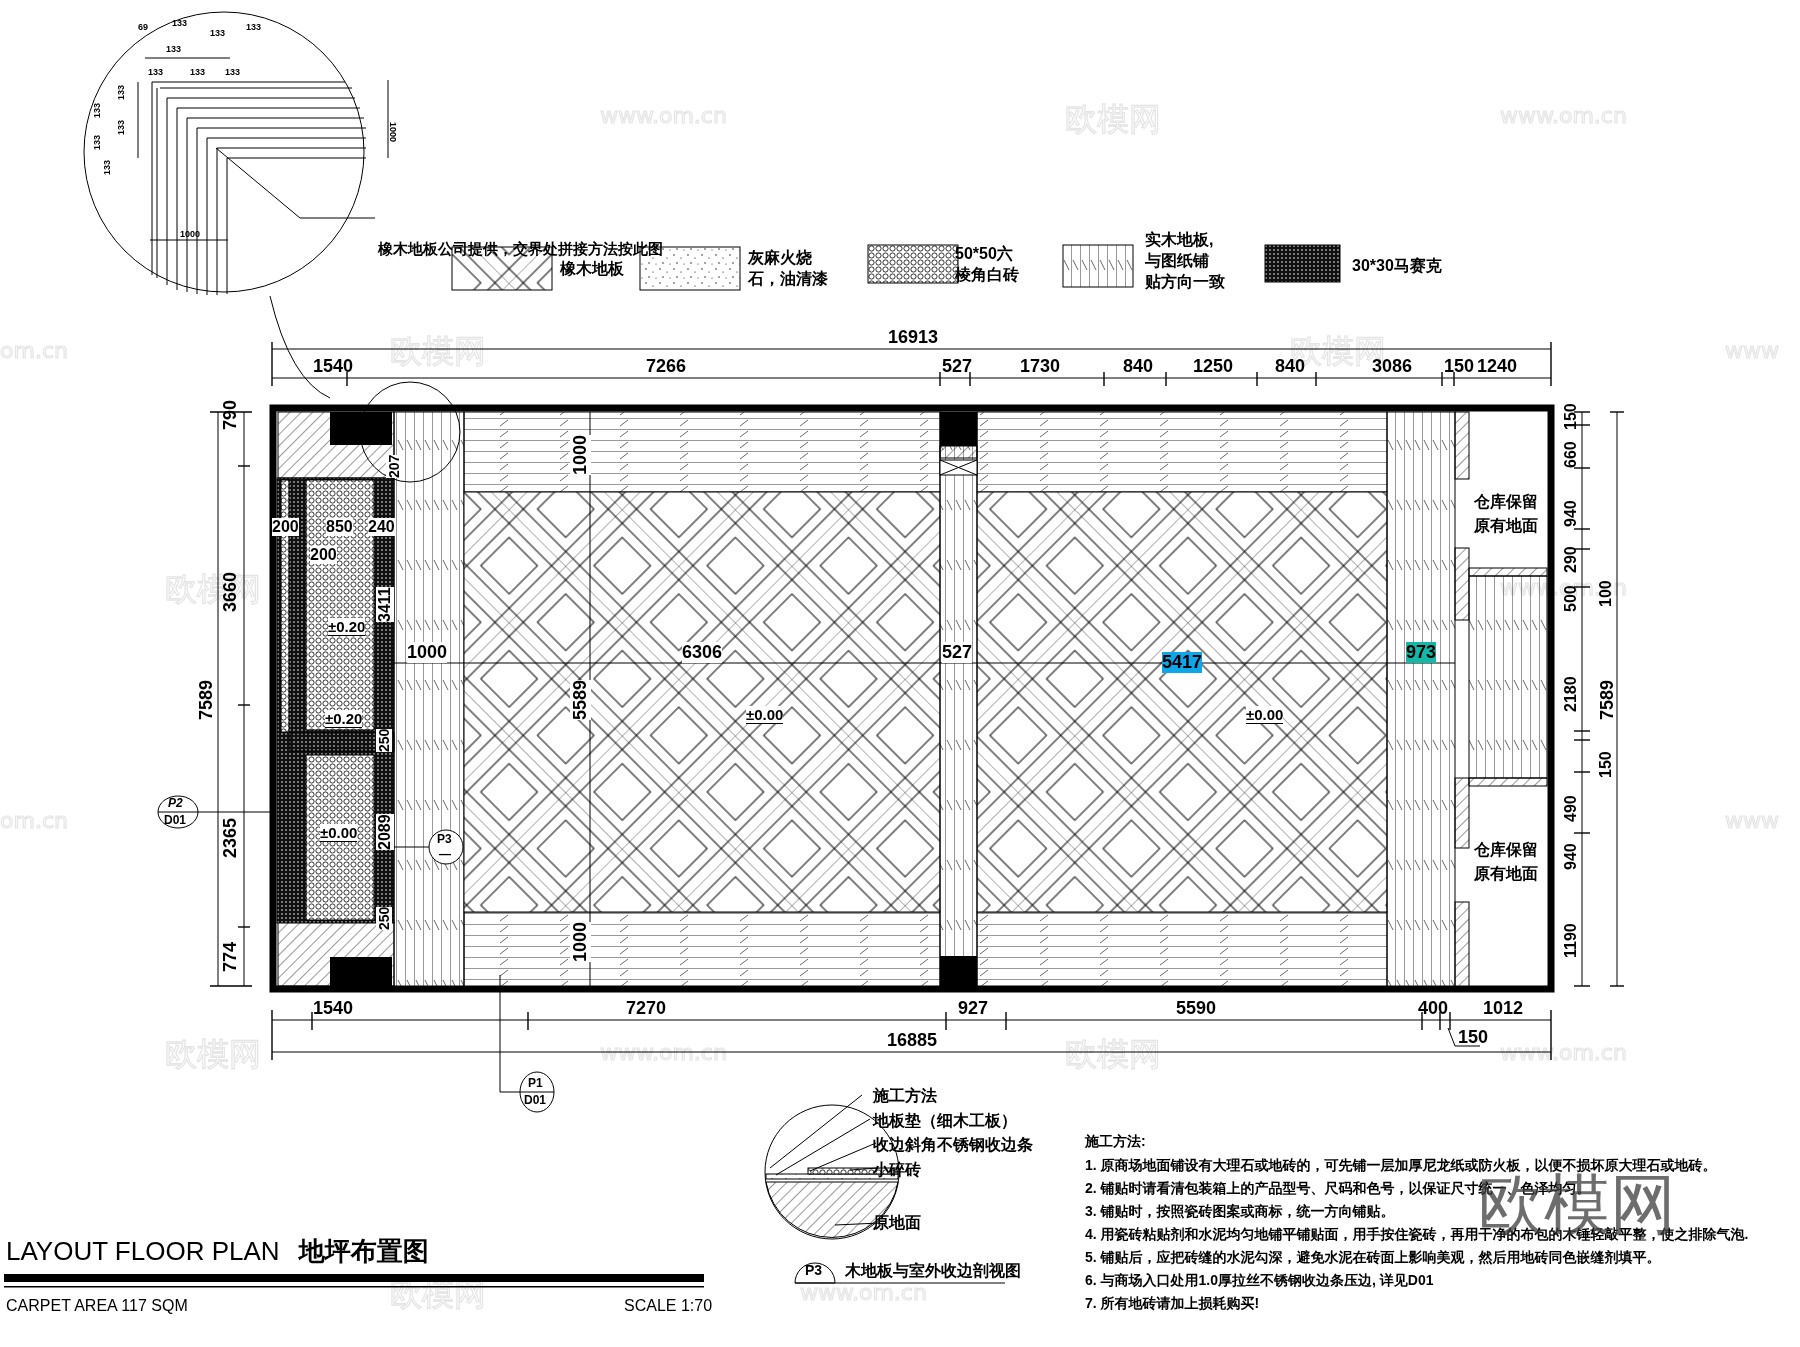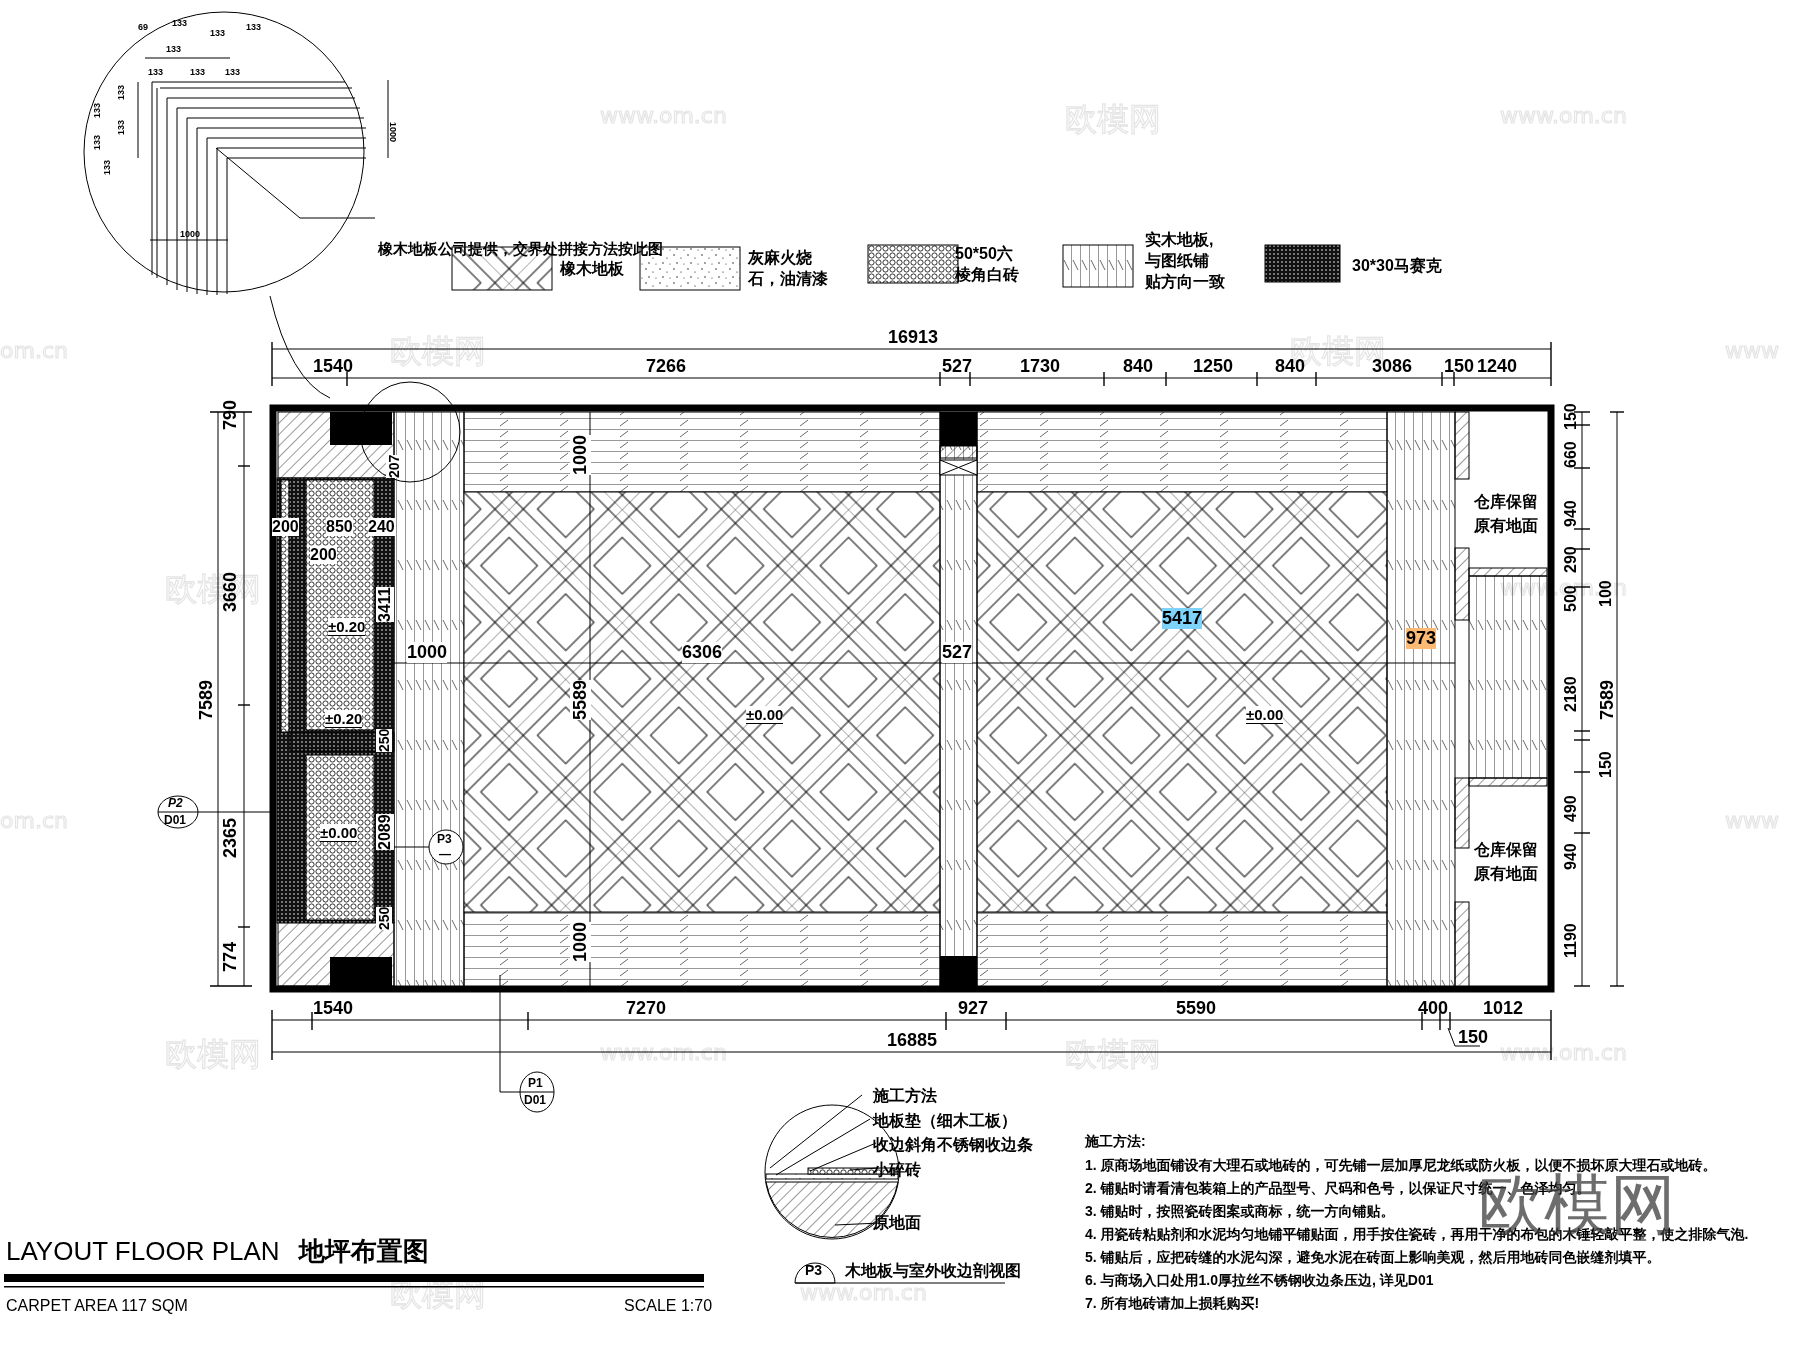--- a/index.html
+++ b/index.html
@@ -327,22 +327,22 @@
 <div class="abs dimtxt" style="left:1562px;top:822px;transform:rotate(-90deg);transform-origin:left top;font-size:16px;">490</div>
 <div class="abs dimtxt" style="left:1562px;top:870px;transform:rotate(-90deg);transform-origin:left top;font-size:16px;">940</div>
 <div class="abs dimtxt" style="left:1562px;top:958px;transform:rotate(-90deg);transform-origin:left top;font-size:16px;">1190</div>
 <div class="abs dimtxt" style="left:1597px;top:607px;transform:rotate(-90deg);transform-origin:left top;font-size:16px;">100</div>
 <div class="abs dimtxt" style="left:1597px;top:778px;transform:rotate(-90deg);transform-origin:left top;font-size:16px;">150</div>
 <div class="abs dimtxt" style="left:1597px;top:720px;transform:rotate(-90deg);transform-origin:left top;">7589</div>
 
 <div class="abs dimtxt" style="left:407px;top:642px;background:#fff;">1000</div>
 <div class="abs dimtxt" style="left:682px;top:642px;background:#fff;">6306</div>
 <div class="abs dimtxt" style="left:942px;top:642px;background:#fff;">527</div>
-<div class="abs dimtxt" style="left:1162px;top:608px;background:#7dd3fc;">5417</div>
-<div class="abs dimtxt" style="left:1406px;top:628px;background:#fdba74;">973</div>
+<div class="abs dimtxt" style="left:1162px;top:652px;background:#0ea5e9;">5417</div>
+<div class="abs dimtxt" style="left:1406px;top:642px;background:#14b8a6;">973</div>
 <div class="abs dimtxt" style="left:570px;top:475px;transform:rotate(-90deg);transform-origin:left top;background:#fff;">1000</div>
 <div class="abs dimtxt" style="left:570px;top:720px;transform:rotate(-90deg);transform-origin:left top;background:#fff;">5589</div>
 <div class="abs dimtxt" style="left:570px;top:962px;transform:rotate(-90deg);transform-origin:left top;background:#fff;">1000</div>
 
 <div class="abs dimtxt" style="left:272px;top:518px;background:#fff;font-size:16px;">200</div>
 <div class="abs dimtxt" style="left:326px;top:518px;background:#fff;font-size:16px;">850</div>
 <div class="abs dimtxt" style="left:368px;top:518px;background:#fff;font-size:16px;">240</div>
 <div class="abs dimtxt" style="left:310px;top:546px;background:#fff;font-size:16px;">200</div>
 <div class="abs dimtxt" style="left:376px;top:622px;transform:rotate(-90deg);transform-origin:left top;background:#fff;font-size:16px;">3411</div>
 <div class="abs dimtxt" style="left:376px;top:752px;transform:rotate(-90deg);transform-origin:left top;background:#fff;font-size:14px;">250</div>

